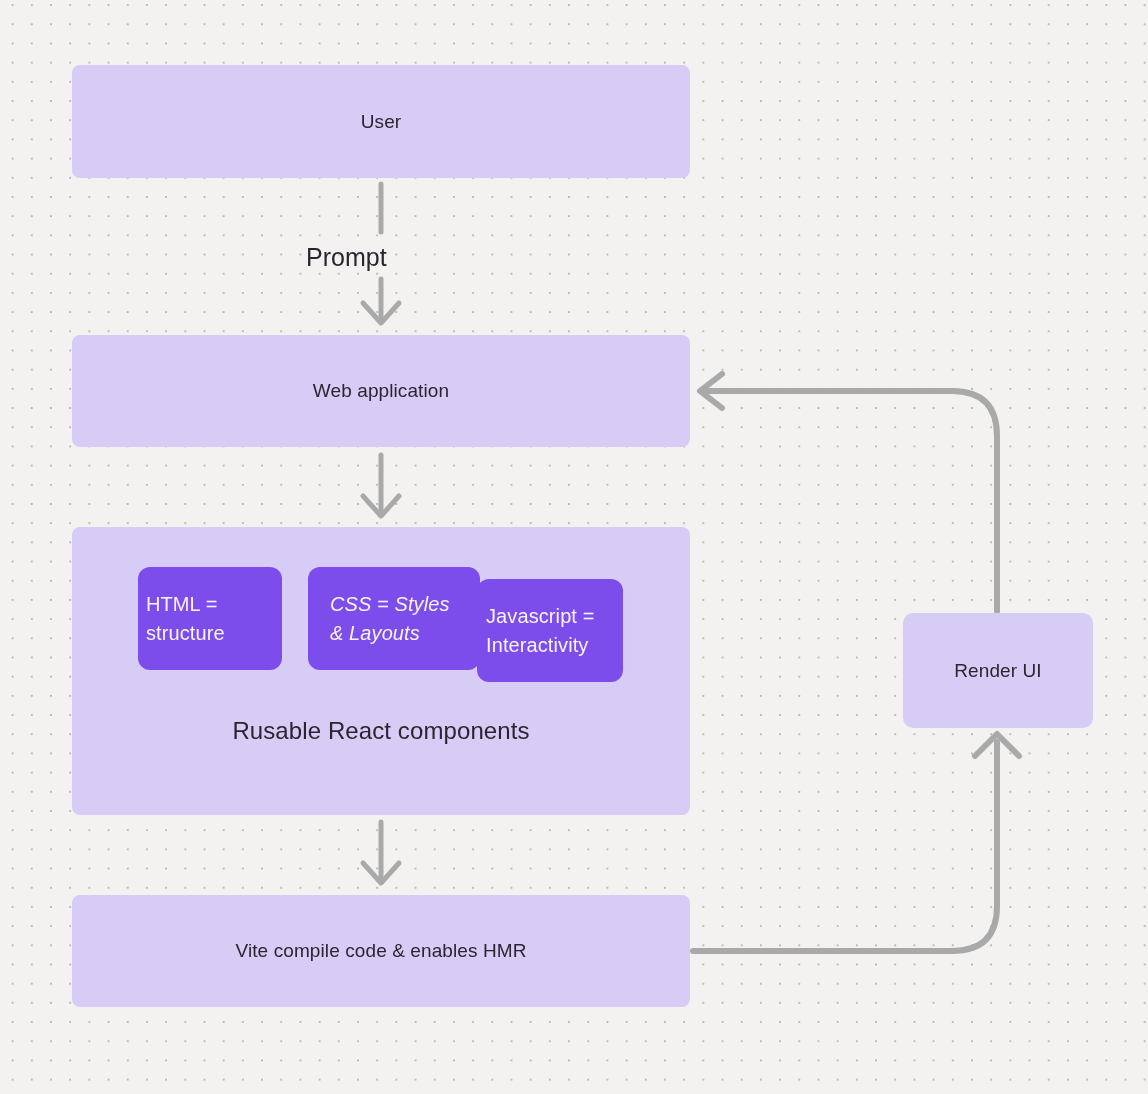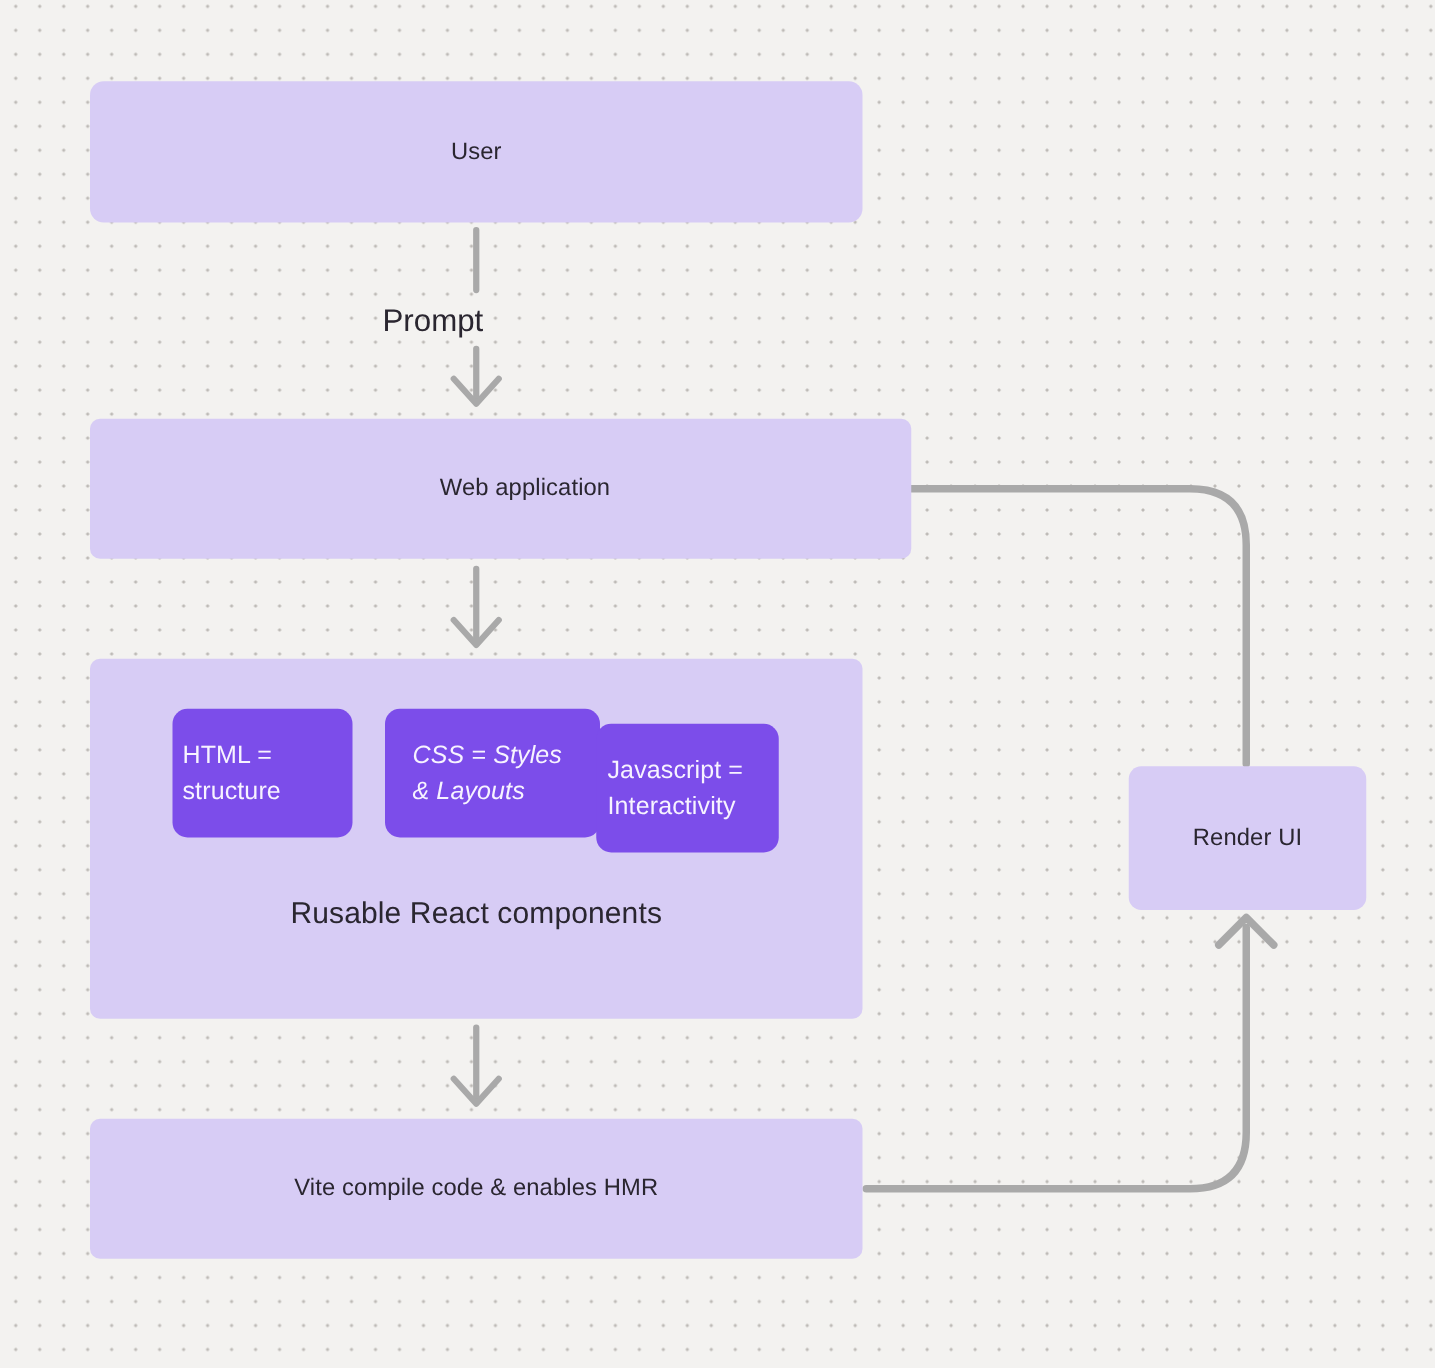--- a/index.html
+++ b/index.html
@@ -30,22 +30,22 @@
     position:absolute;
     background:var(--node-fill);
     border-radius:8px;
     display:flex;
     align-items:center;
     justify-content:center;
     color:var(--text);
     font-size:19px;
     letter-spacing:.1px;
   }
-  .node-user{left:72px;top:65px;width:618px;height:113px;border-radius:11px;}
-  .node-webapp{left:72px;top:335px;width:618px;height:112px;padding-left:39px;}
+  .node-user{left:72px;top:65px;width:618px;height:113px;}
+  .node-webapp{left:72px;top:335px;width:618px;height:112px;}
   .node-vite{left:72px;top:895px;width:618px;height:112px;}
   .node-render{left:903px;top:613px;width:190px;height:115px;border-radius:10px;}
   .node-container{
     left:72px;top:527px;width:618px;height:288px;
     display:block;
   }
   .chip{
     position:absolute;
     top:40px;
     height:103px;

